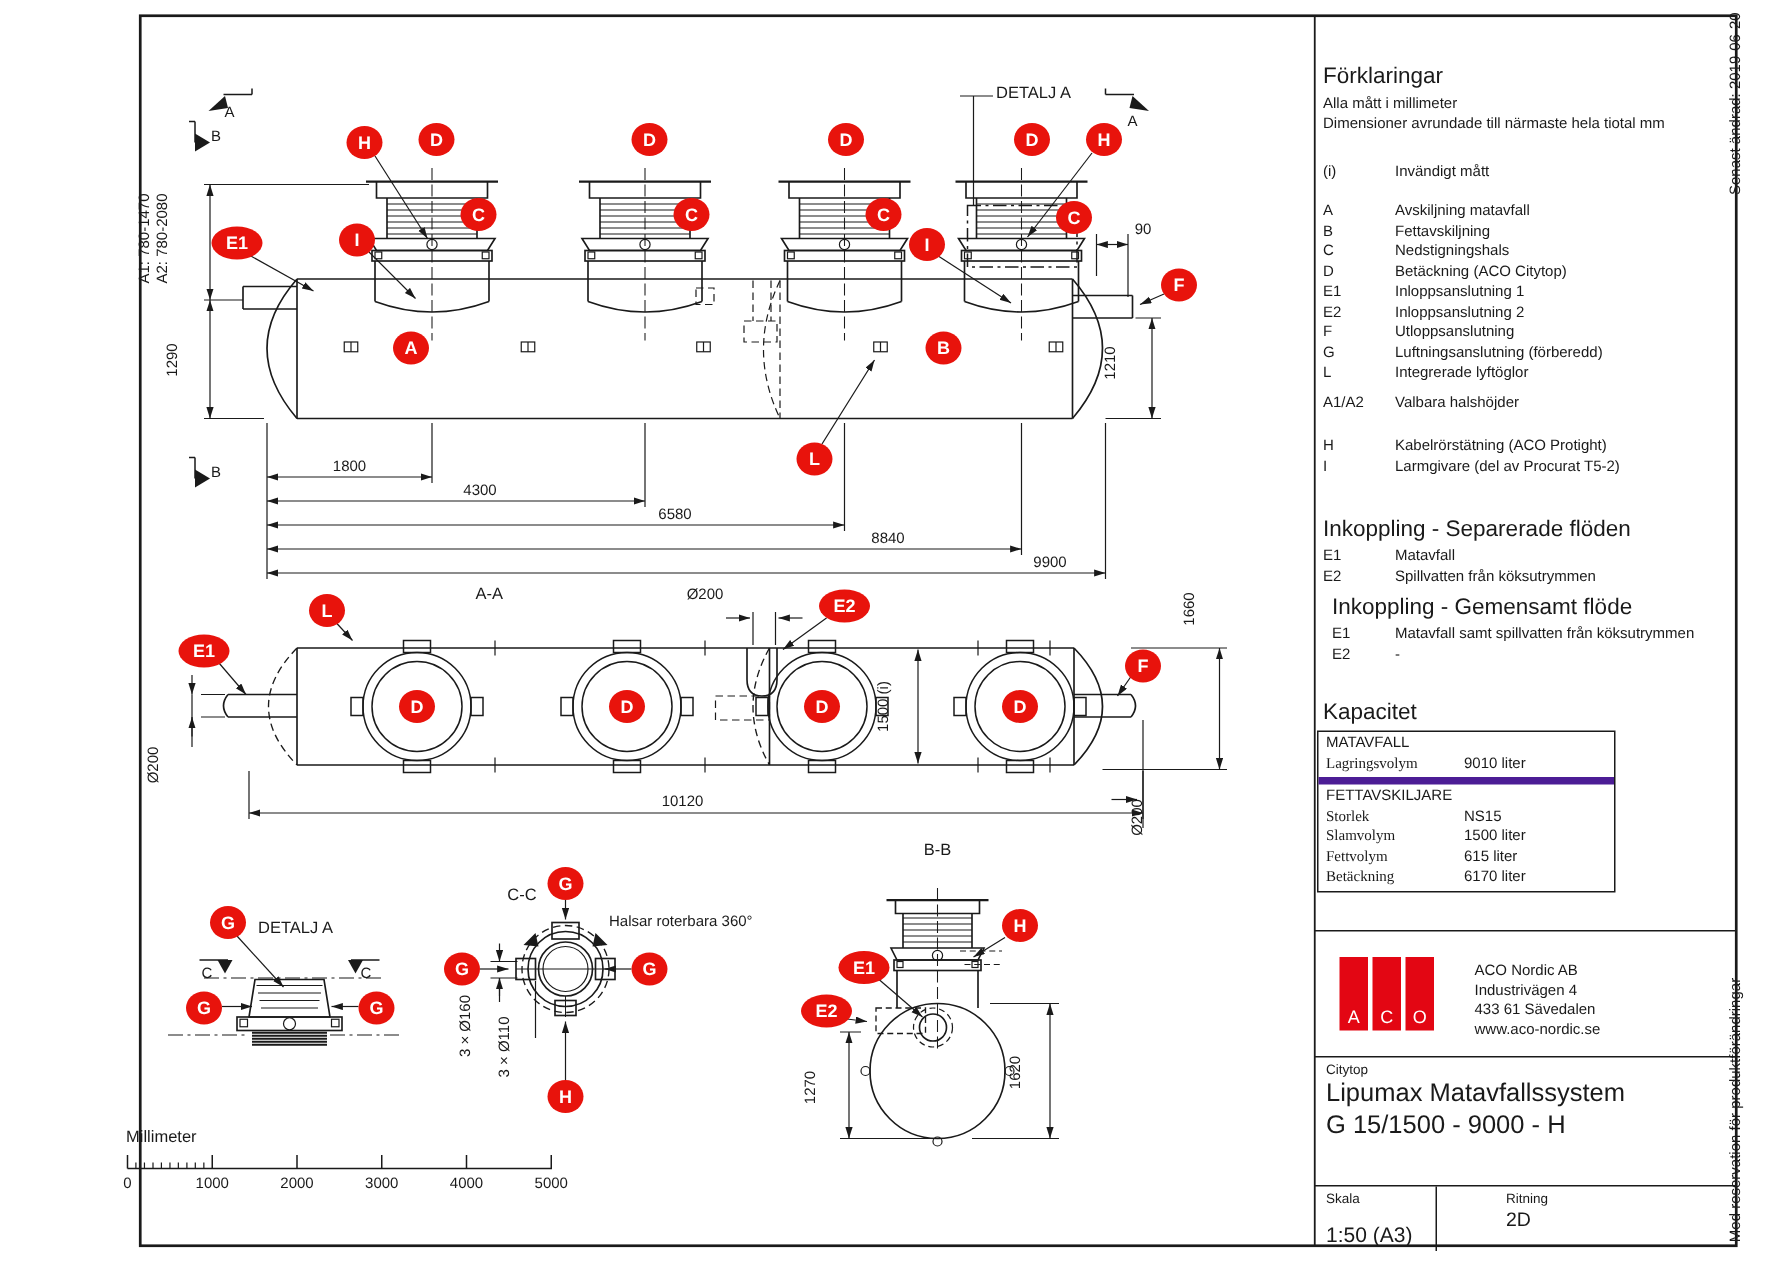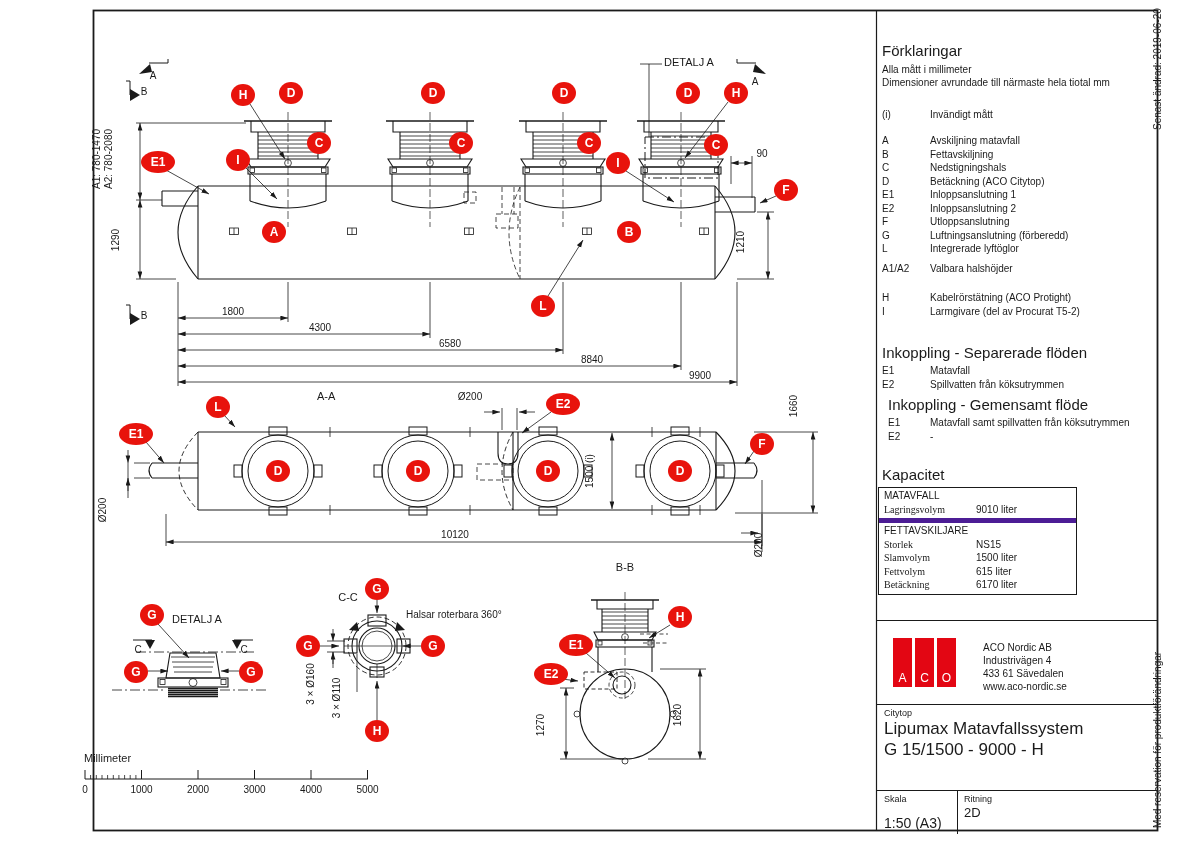--- a/index.html
+++ b/index.html
@@ -23,21 +23,21 @@
   .captbl .sec + .sec{border-top:5px solid #4c1d95;}
   .crow{display:flex;padding:0 5px;line-height:13.5px;}
   .crow .k{flex:0 0 92px;font-family:Liberation Serif, serif;}
   .tblock{position:absolute;left:876px;top:620px;width:282px;height:211px;border-top:1.2px solid #1a1a1a;box-sizing:border-box;}
   .tb-logo{position:relative;height:83px;}
   .lrect{position:absolute;top:17px;width:19px;height:49px;background:#e30613;}
   .lchar{position:absolute;left:0;right:0;bottom:2px;text-align:center;color:#fff;font-size:12px;line-height:13px;}
   .tb-prod{position:relative;height:85px;border-top:1px solid #1a1a1a;}
   .tb-bot{position:relative;height:43px;border-top:1px solid #1a1a1a;display:flex;text-align:right;}
   .tb-cell1{width:81px;border-right:1px solid #1a1a1a;position:relative;}
-  .tb-cell2{flex:1;position:relative;}
+  .tb-cell2{flex:1;position:relative;margin-left:40px;}
 </style>
 </head>
 <body>
 
 <div class="page">
 
 <svg class="lw" width="1191" height="842" viewBox="0 0 1191 842">
   <defs>
     <marker id="ar" markerWidth="11" markerHeight="7" refX="9.5" refY="3" orient="auto-start-reverse">
       <path d="M0,0 L9.5,3 L0,6 Z" fill="#1a1a1a"></path>

